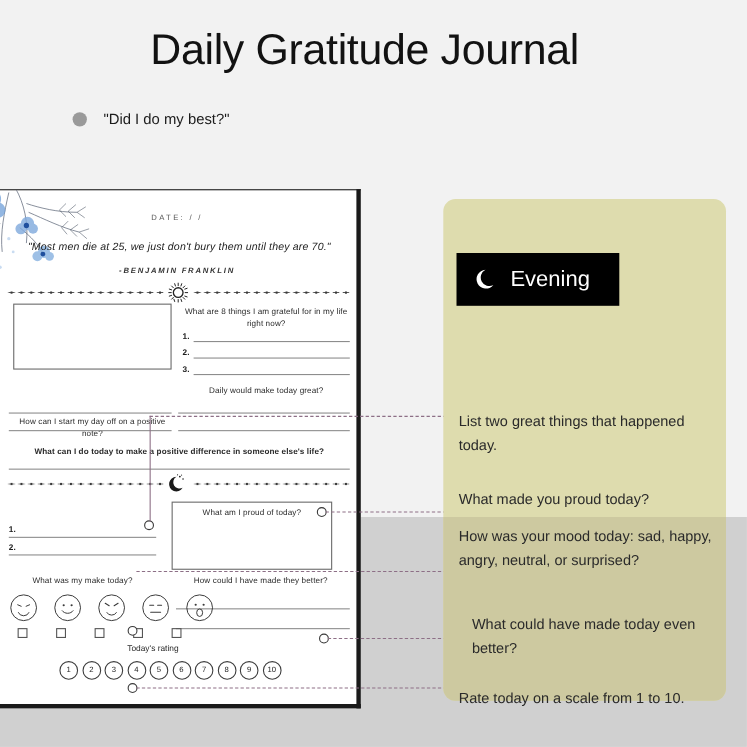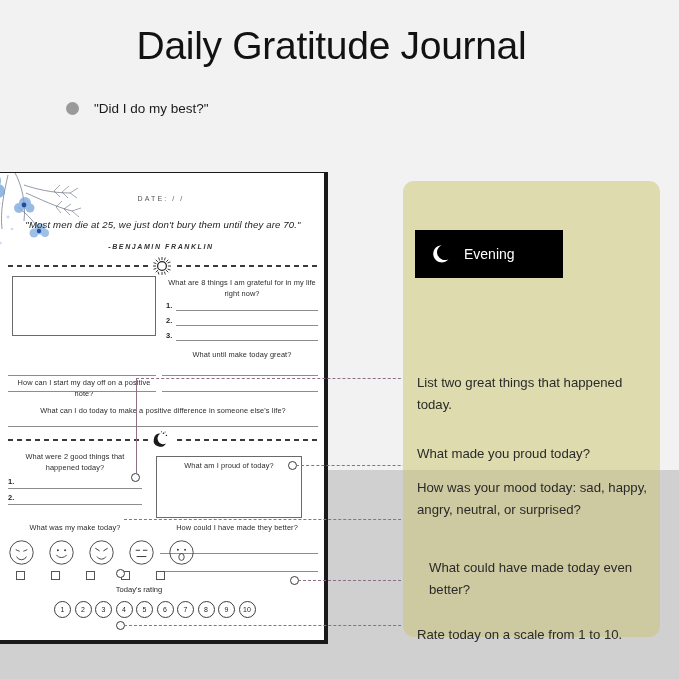--- a/index.html
+++ b/index.html
@@ -119,21 +119,21 @@
     width:257px; height:167px;
     background:#cdc9a0;
     border-bottom-left-radius:11px; border-bottom-right-radius:11px;
   }
   .evening-badge {
     position:absolute; left:415px; top:230px;
     width:148px; height:48px;
     background:#000; display:flex; align-items:center;
     padding-left:17px; gap:11px;
   }
-  .badge-label { color:#fff; font-size:14px; }
+  .badge-label { color:#fff; font-size:20px; }
 
   .prompt {
     position:absolute; left:417px;
     font-size:13.2px; color:#2a2a2a; line-height:21.5px;
     width:240px;
   }
 
   svg { display:block; }
 </style>
 </head>
@@ -233,45 +233,44 @@
       <div class="jbox" style="left:18px; top:103px; width:144px; height:60px;"></div>
       <div class="jlabel" style="left:18px; top:168px; width:144px;margin-top:36px;">How can I start my day off on a positive note?</div>
 
       <div class="jlabel" style="left:172px; top:104px; width:152px;">What are 8 things I am grateful for in my life right now?</div>
       <div class="jnum" style="left:172px; top:128px;">1.</div>
       <div class="jline" style="left:182px; top:137px; width:142px;"></div>
       <div class="jnum" style="left:172px; top:143px;">2.</div>
       <div class="jline" style="left:182px; top:152px; width:142px;"></div>
       <div class="jnum" style="left:172px; top:158px;">3.</div>
       <div class="jline" style="left:182px; top:167px; width:142px;"></div>
-      <div class="jlabel" style="left:172px; top:176px; width:152px;">What until make today great?</div>
+      <div class="jlabel" style="left:172px; top:176px; width:152px;">Daily would make today great?</div>
 
       <div class="jline" style="left:14px; top:202px; width:148px;"></div>
       <div class="jline" style="left:168px; top:202px; width:156px;"></div>
       <div class="jline" style="left:14px; top:218px; width:148px;"></div>
       <div class="jline" style="left:168px; top:218px; width:156px;"></div>
 
-      <div class="jlabel" style="left:14px; top:232px; width:310px;">What can I do today to make a positive difference in someone else's life?</div>
+      <div class="jlabel" style="left:14px; top:232px; width:310px;font-weight:bold;">What can I do today to make a positive difference in someone else's life?</div>
       <div class="jline" style="left:14px; top:253px; width:310px;"></div>
 
       <div class="divider" style="top:258px;">
         <div class="dots"></div>
         <div class="div-icon">
           <svg width="22" height="20" viewBox="0 0 22 20">
             <path d="M15 13.4a6.6 6.6 0 1 1-5.6-9.9 5.4 5.4 0 0 0 5.6 9.9z" fill="#1a1a1a"></path>
             <circle cx="12.5" cy="3.2" r="0.8" fill="#1a1a1a"></circle>
             <circle cx="15.4" cy="5.4" r="0.7" fill="#1a1a1a"></circle>
             <circle cx="10.4" cy="1.7" r="0.55" fill="#1a1a1a"></circle>
             <circle cx="14.1" cy="1.9" r="0.5" fill="#1a1a1a"></circle>
           </svg>
         </div>
         <div class="dots"></div>
       </div>
 
-      <div class="jlabel" style="left:14px; top:278px; width:134px;">What were 2 good things that happened today?</div>
       <div class="jnum" style="left:14px; top:304px;">1.</div>
       <div class="jline" style="left:14px; top:315px; width:134px;"></div>
       <div class="jnum" style="left:14px; top:320px;">2.</div>
       <div class="jline" style="left:14px; top:331px; width:134px;"></div>
 
       <div class="jbox" style="left:162px; top:283px; width:146px; height:62px;"></div>
       <div class="jlabel" style="left:162px; top:287px; width:146px;">What am I proud of today?</div>
 
       <div class="jlabel" style="left:14px; top:349px; width:134px;">What was my make today?</div>
       <div class="jlabel" style="left:162px; top:349px; width:162px;">How could I have made they better?</div>

